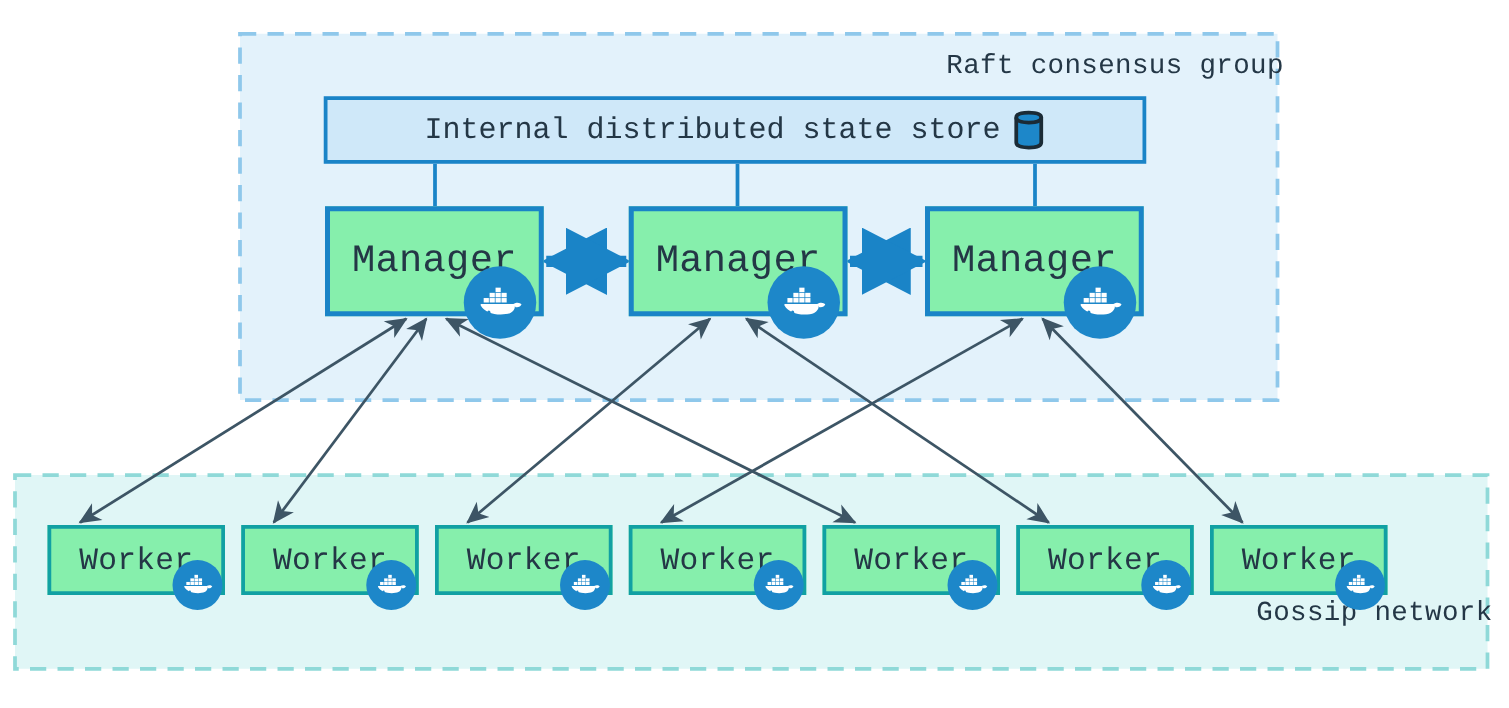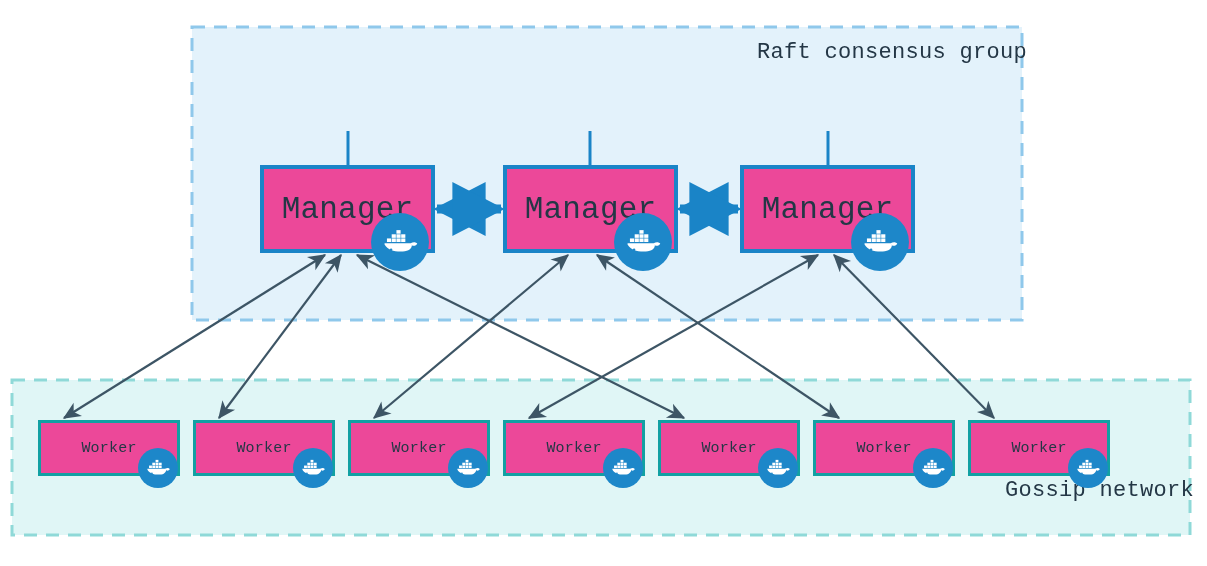--- a/index.html
+++ b/index.html
@@ -59,28 +59,28 @@
     background: #cfe8f9;
     font-size: 24px;
   }
   .store-inner {
     display: flex;
     align-items: center;
     gap: 10px;
   }
   .manager-box {
     border: 4px solid #1a84c7;
-    background: #ec4899;
+    background: #86efac;
     font-size: 31px;
     letter-spacing: 0.2px;
   }
   .worker-box {
     border: 3px solid #11a0a3;
-    background: #ec4899;
-    font-size: 15px;
+    background: #86efac;
+    font-size: 25px;
     letter-spacing: 0.2px;
   }
 
   .docker-badge {
     position: absolute;
     z-index: 7;
     border-radius: 50%;
     background: #1d87c9;
     display: flex;
     align-items: center;
@@ -135,20 +135,31 @@
         <line x1="374" y1="418" x2="568" y2="255" stroke="#3d5565" stroke-width="2.2" marker-start="url(#ah-start)" marker-end="url(#ah-end)"></line>
         <line x1="839" y1="418" x2="597" y2="255" stroke="#3d5565" stroke-width="2.2" marker-start="url(#ah-start)" marker-end="url(#ah-end)"></line>
         <line x1="529" y1="418" x2="818" y2="255" stroke="#3d5565" stroke-width="2.2" marker-start="url(#ah-start)" marker-end="url(#ah-end)"></line>
         <line x1="994" y1="418" x2="834" y2="255" stroke="#3d5565" stroke-width="2.2" marker-start="url(#ah-start)" marker-end="url(#ah-end)"></line>
       </g>
   </svg>
 
   <div class="zone-label" id="raft-label">Raft consensus group</div>
   <div class="zone-label" id="gossip-label">Gossip network</div>
 
+  <div class="node-box store-box" id="store-box" style="left: 259px; top: 77px; width: 658px; height: 54px;">
+    <span class="store-inner">
+      <span>Internal distributed state store</span>
+      <span>
+        <svg class="db-icon" width="26" height="32" viewBox="0 0 26 32">
+          <path d="M3 6 Q3 2 13 2 Q23 2 23 6 L23 26 Q23 30 13 30 Q3 30 3 26 Z" fill="#1d87c9" stroke="#1b2b36" stroke-width="3"></path>
+          <path d="M3 6 Q3 10 13 10 Q23 10 23 6" fill="none" stroke="#1b2b36" stroke-width="3"></path>
+        </svg>
+      </span>
+    </span>
+  </div>
 
   <div id="nodes-host"></div>
 
 <div class="node-box manager-box" style="left: 260px; top: 165px; width: 175px; height: 88px;">
       <span>Manager</span>
     </div>
     <div class="docker-badge" style="width: 58px; height: 58px; left: 371px; top: 213px;">
       <svg width="38" height="38" viewBox="0 0 64 48">
         <g fill="#ffffff">
           <rect x="18" y="18" width="7" height="6"></rect>

